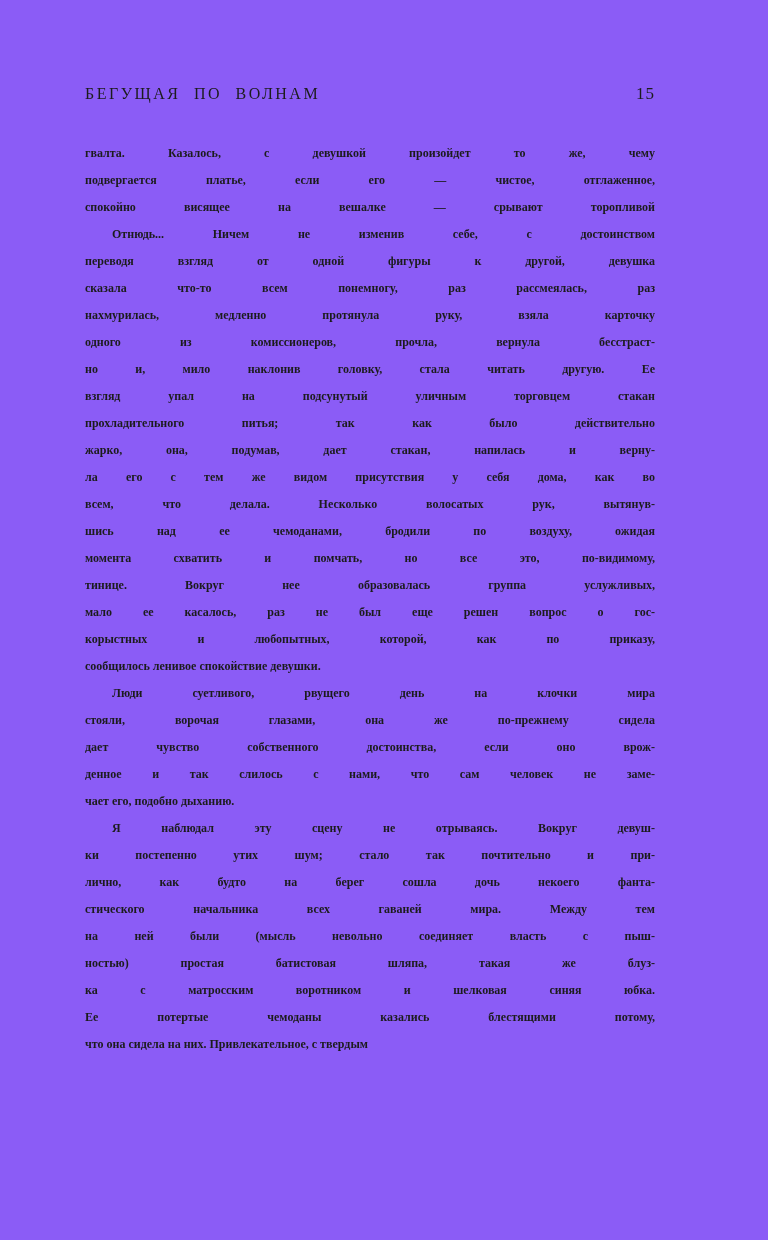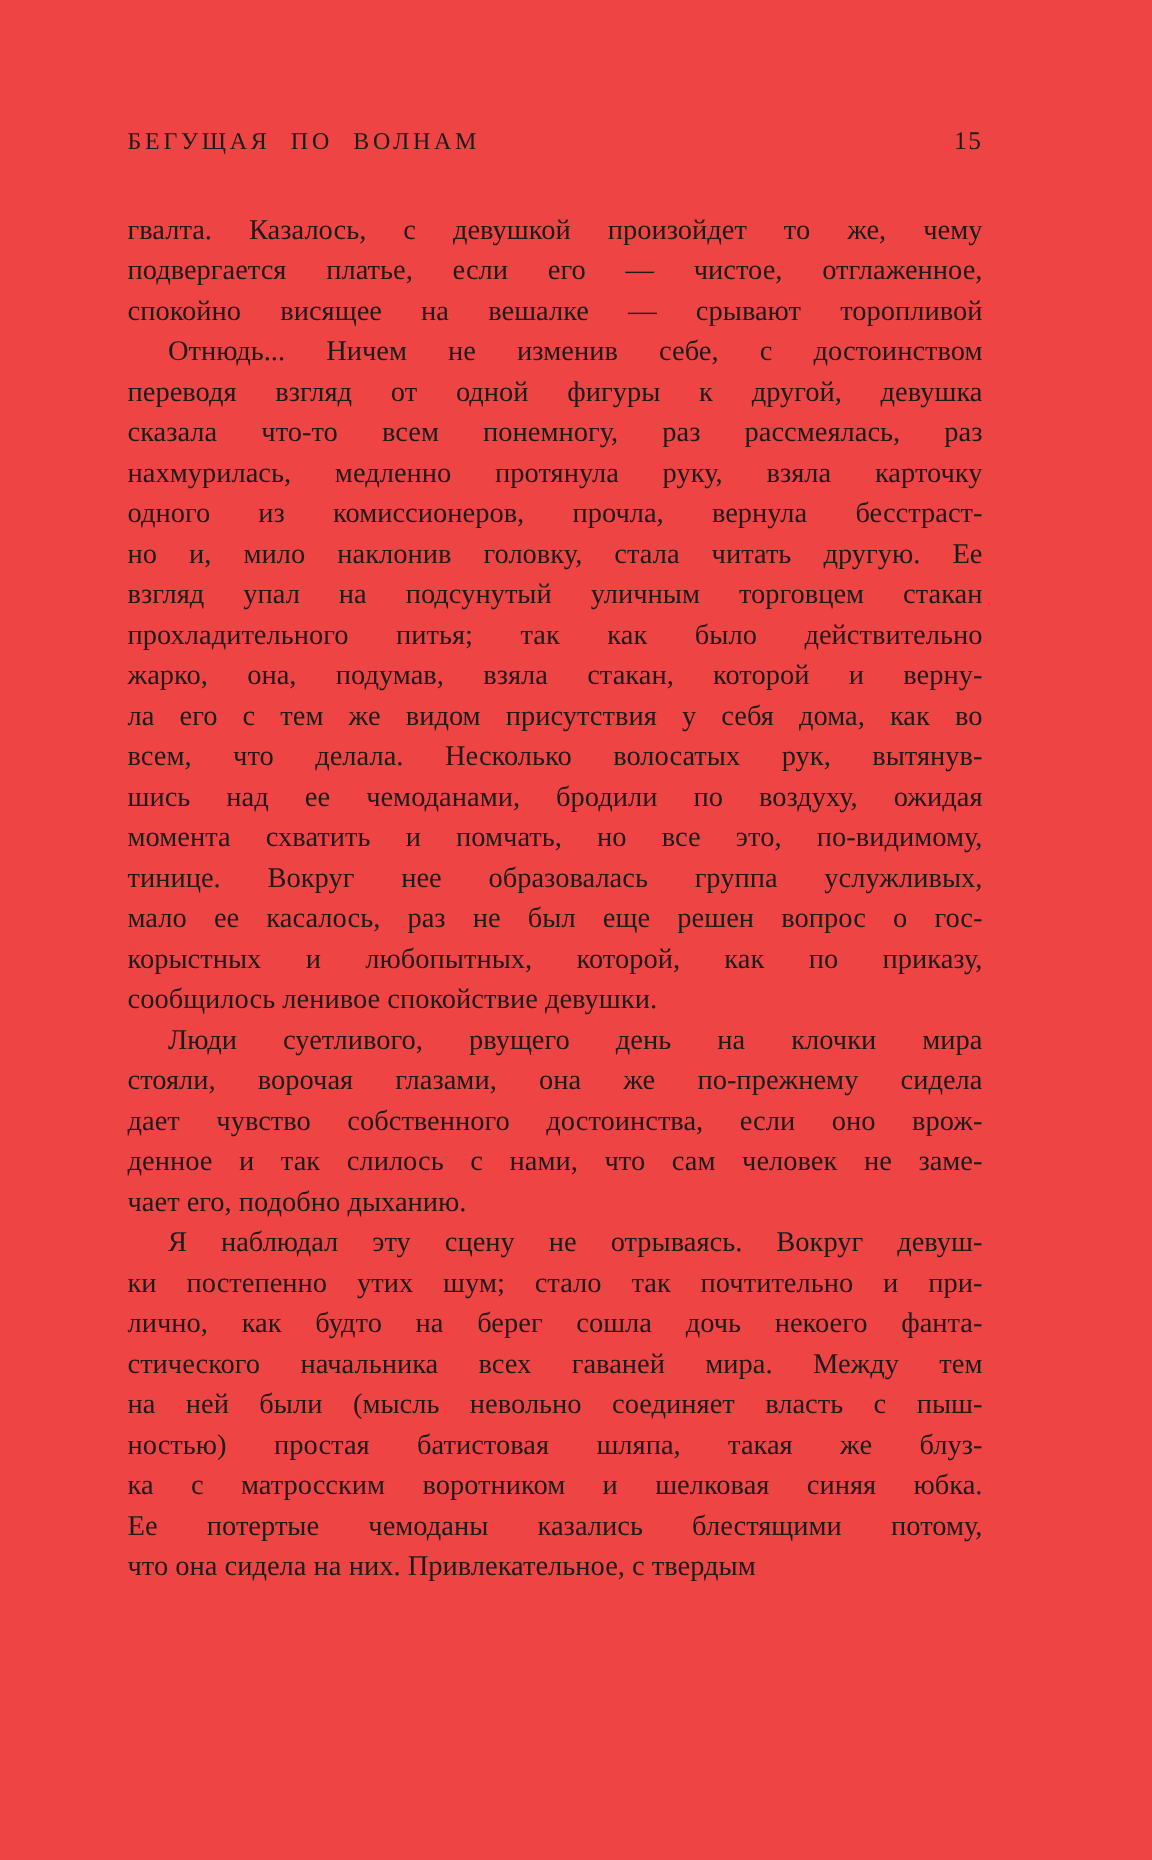--- a/index.html
+++ b/index.html
@@ -4,21 +4,21 @@
 <style>
   html, body {
     margin: 0;
     padding: 0;
     background: #ffffff;
   }
   .page {
     position: relative;
     width: 768px;
     height: 1240px;
-    background: #ef4444;
+    background: #8b5cf6;
     font-family: "Liberation Serif", serif;
     color: #1c1c1c;
     overflow: hidden;
   }
   .header {
     position: absolute;
     left: 85px;
     top: 84px;
     width: 570px;
     display: flex;
@@ -33,22 +33,23 @@
   .page-number {
     font-size: 17px;
     letter-spacing: 1px;
     margin-left: 16px;
   }
   .text-block {
     position: absolute;
     left: 85px;
     top: 140px;
     width: 570px;
-    font-size: 19px;
+    font-size: 12px;
     line-height: 27px;
+    font-weight: bold;
   }
   .paragraph {
     margin: 0;
   }
   .line {
     text-align: justify;
     text-align-last: justify;
     white-space: normal;
   }
   .line.last {
@@ -75,21 +76,21 @@
       </div>
       <div class="paragraph">
         <div class="line indent">Отнюдь... Ничем не изменив себе, с достоинством</div>
         <div class="line">переводя взгляд от одной фигуры к другой, девушка</div>
         <div class="line">сказала что-то всем понемногу, раз рассмеялась, раз</div>
         <div class="line">нахмурилась, медленно протянула руку, взяла карточку</div>
         <div class="line">одного из комиссионеров, прочла, вернула бесстраст-</div>
         <div class="line">но и, мило наклонив головку, стала читать другую. Ее</div>
         <div class="line">взгляд упал на подсунутый уличным торговцем стакан</div>
         <div class="line">прохладительного питья; так как было действительно</div>
-        <div class="line">жарко, она, подумав, взяла стакан, которой и верну-</div>
+        <div class="line">жарко, она, подумав, дает стакан, напилась и верну-</div>
         <div class="line">ла его с тем же видом присутствия у себя дома, как во</div>
         <div class="line">всем, что делала. Несколько волосатых рук, вытянув-</div>
         <div class="line">шись над ее чемоданами, бродили по воздуху, ожидая</div>
         <div class="line">момента схватить и помчать, но все это, по-видимому,</div>
         <div class="line">тинице. Вокруг нее образовалась группа услужливых,</div>
         <div class="line">мало ее касалось, раз не был еще решен вопрос о гос-</div>
         <div class="line">корыстных и любопытных, которой, как по приказу,</div>
         <div class="line last">сообщилось ленивое спокойствие девушки.</div>
       </div>
       <div class="paragraph">

